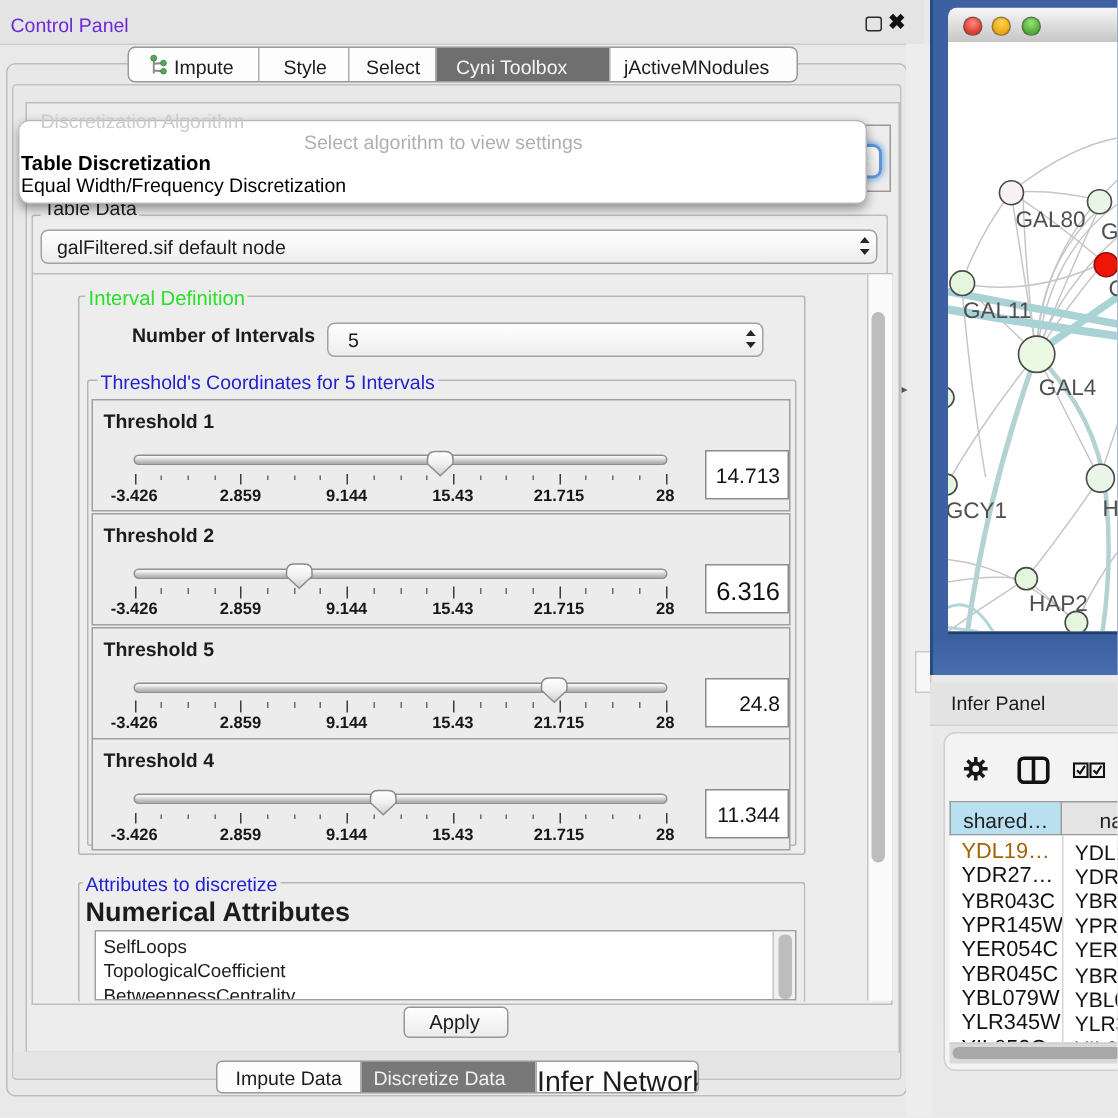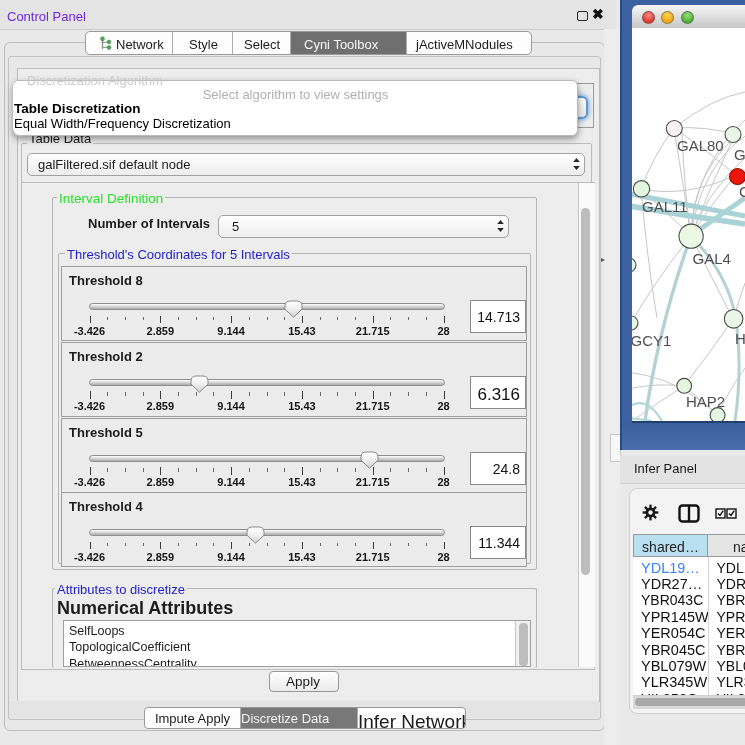--- a/index.html
+++ b/index.html
@@ -15,21 +15,21 @@
 <div class="a" style="left:4px;top:42px;width:599px;height:687px;border:1px solid #bdbdbd;border-radius:6px;background:#e8e8e8;"></div>
 <div class="a" style="left:8px;top:56px;width:591px;height:662px;border:1px solid #c2c2c2;border-radius:3px;background:#e8e8e8;"></div>
 <div class="a" style="left:17px;top:68px;width:581px;height:632px;border:1px solid #bdbdbd;background:#ededed;"></div>
 <div class="a" style="left:85px;top:31px;width:445px;height:21.5px;background:#fdfdfd;border:1px solid #9a9a9a;border-radius:5px;overflow:hidden;">
 <div class="a" style="left:0;top:0;width:86px;height:23px;"></div>
 <div class="a" style="left:86px;top:0;width:1px;height:23px;background:#adadad;"></div>
 <div class="a" style="left:146px;top:0;width:1px;height:23px;background:#adadad;"></div>
 <div class="a" style="left:204px;top:0;width:1px;height:23px;background:#adadad;"></div>
 <div class="a" style="left:205px;top:0;width:115px;height:21.5px;background:#6f6f6f;"></div>
 <div class="a" style="left:320px;top:0;width:1px;height:21.5px;background:#adadad;"></div>
-<div class="txt" style="left:30px;top:5px;font-size:13px;">Network</div>
+<div class="txt" style="left:30px;top:5px;font-size:13px;">Impute</div>
 <div class="txt" style="left:103px;top:5px;font-size:13px;">Style</div>
 <div class="txt" style="left:158px;top:5px;font-size:13px;">Select</div>
 <div class="txt" style="left:218px;top:5px;font-size:13px;color:#f6f6f6;">Cyni Toolbox</div>
 <div class="txt" style="left:330px;top:5px;font-size:13px;">jActiveMNodules</div>
 <svg class="a" style="left:13px;top:4px;" width="15" height="15" viewBox="0 0 15 15">
       <path d="M3.5 3 L3.5 13 M3.5 6.5 L9.5 6 M3.5 11 L9.5 11.5" stroke="#8a8a8a" stroke-width="1.2" fill="none"></path>
       <circle cx="3.5" cy="2.8" r="2" fill="#55a858" stroke="#3b7a3e" stroke-width="0.5"></circle>
       <circle cx="10" cy="6" r="1.9" fill="#55a858" stroke="#3b7a3e" stroke-width="0.5"></circle>
       <circle cx="10" cy="11.5" r="1.9" fill="#55a858" stroke="#3b7a3e" stroke-width="0.5"></circle>
     </svg>
@@ -59,21 +59,21 @@
 <svg class="a" width="0" height="0">
     <defs>
       <linearGradient id="tg" x1="0" y1="0" x2="0" y2="1">
         <stop offset="0" stop-color="#ffffff"></stop>
         <stop offset="0.5" stop-color="#f0f0f0"></stop>
         <stop offset="1" stop-color="#cfcfcf"></stop>
       </linearGradient>
     </defs>
   </svg>
 <div class="a" style="left:61px;top:266px;width:464px;height:73px;border:1px solid #9f9f9f;background:#ececec;"></div>
-<div class="txt" style="left:69px;top:273px;font-size:13px;font-weight:bold;">Threshold 8</div>
+<div class="txt" style="left:69px;top:273px;font-size:13px;font-weight:bold;">Threshold 1</div>
 <div class="a" style="left:89px;top:303px;width:356px;height:7px;background:linear-gradient(#f7f7f7 10%,#d9d9d9 45%,#b3b3b3 90%);border:1px solid #8e8e8e;border-radius:4px;box-sizing:border-box;"></div>
 <div class="a" style="left:89.5px;top:315.5px;width:1px;height:7.5px;background:#3c3c3c;"></div>
 <div class="a" style="left:107.2px;top:316.5px;width:1px;height:3.5px;background:#6a6a6a;"></div>
 <div class="a" style="left:124.9px;top:316.5px;width:1px;height:3.5px;background:#6a6a6a;"></div>
 <div class="a" style="left:142.6px;top:316.5px;width:1px;height:3.5px;background:#6a6a6a;"></div>
 <div class="a" style="left:160.3px;top:315.5px;width:1px;height:7.5px;background:#3c3c3c;"></div>
 <div class="a" style="left:178.0px;top:316.5px;width:1px;height:3.5px;background:#6a6a6a;"></div>
 <div class="a" style="left:195.7px;top:316.5px;width:1px;height:3.5px;background:#6a6a6a;"></div>
 <div class="a" style="left:213.4px;top:316.5px;width:1px;height:3.5px;background:#6a6a6a;"></div>
 <div class="a" style="left:231.1px;top:315.5px;width:1px;height:7.5px;background:#3c3c3c;"></div>
@@ -215,22 +215,22 @@
     <div class="a" style="right:0;top:0;width:14px;height:47px;background:#f0f0f0;border-left:1px solid #c6c6c6;"></div>
     <div class="a" style="right:2.5px;top:2px;width:9px;height:43px;background:#bdbdbd;border-radius:4px;"></div>
   </div>
 <div class="a" style="left:269px;top:671px;width:68px;height:19px;background:linear-gradient(#ffffff,#ebebeb);border:1px solid #969696;border-radius:4px;"></div>
 <div class="txt" style="left:269px;top:674px;width:68px;text-align:center;font-size:13.5px;">Apply</div>
 <div class="a" style="left:9px;top:701px;width:590px;height:17px;background:#e4e4e4;"></div>
 <div class="a" style="left:144px;top:707px;width:320px;height:19.5px;background:#fdfdfd;border:1px solid #9a9a9a;border-radius:4px;overflow:hidden;">
 <div class="a" style="left:95px;top:0;width:1px;height:19.5px;background:#adadad;"></div>
 <div class="a" style="left:96px;top:0;width:116px;height:19.5px;background:#787878;"></div>
 <div class="a" style="left:212px;top:0;width:1px;height:19.5px;background:#adadad;"></div>
-<div class="txt" style="left:0;top:3px;width:95px;text-align:center;font-size:13px;">Impute Apply</div>
-<div class="txt" style="left:96px;top:3px;width:104px;font-size:13px;color:#f2f2f2;">Discretize Data</div>
+<div class="txt" style="left:0;top:3px;width:95px;text-align:center;font-size:13px;">Impute Data</div>
+<div class="txt" style="left:96px;top:3px;width:104px;text-align:center;font-size:13px;color:#f2f2f2;">Discretize Data</div>
 <div class="txt" style="left:213px;top:3px;width:107px;text-align:center;font-size:19px;">Infer Network</div>
 </div>
 <div class="a" style="left:20px;top:83px;width:572px;height:43px;border:1px solid #9a9a9a;"></div>
 <div class="a" style="left:550px;top:96px;width:38px;height:23px;background:linear-gradient(#fbfbfb,#e9e9e9);border:2.5px solid #5b97d7;border-radius:6px;box-shadow:0 0 4px 1px rgba(91,151,215,0.8);box-sizing:border-box;"></div>
 <svg class="a" style="left:571px;top:101px;" width="9" height="13" viewBox="0 0 9 13">
     <path d="M4.5 1 L7.5 5 L1.5 5 Z" fill="#888"></path>
     <path d="M4.5 12 L7.5 8 L1.5 8 Z" fill="#888"></path>
   </svg>
 <div class="a" style="left:13px;top:80px;width:563px;height:54px;background:#fff;border:1px solid #b9b9b9;border-radius:6px;box-shadow:0 3px 7px rgba(0,0,0,0.4);"></div>
 <div class="a" style="left:13px;top:81px;width:563px;height:53px;background:#fff;border-radius:6px;"></div>
@@ -329,21 +329,21 @@
 <svg class="a" style="left:725.5px;top:508px;" width="11" height="11" viewBox="0 0 11 11">
     <rect x="1" y="1" width="9" height="9" fill="none" stroke="#111" stroke-width="1.4"></rect>
     <path d="M3 5.5 L5 7.5 L8.3 2.6" fill="none" stroke="#111" stroke-width="1.4"></path>
   </svg>
 <div class="a" style="left:633px;top:534px;width:112px;height:23px;background:#e4e4e4;border:1px solid #9a9a9a;border-right:none;box-sizing:border-box;"></div>
 <div class="a" style="left:634px;top:535px;width:73px;height:21px;background:#b9e0f1;"></div>
 <div class="a" style="left:707px;top:534px;width:1px;height:23px;background:#9a9a9a;"></div>
 <div class="txt" style="left:634px;top:539px;width:73px;text-align:center;font-size:14px;color:#222;">shared…</div>
 <div class="txt" style="left:733px;top:539px;font-size:14px;color:#222;">na</div>
 <div class="a" style="left:633px;top:557px;width:112px;height:138px;background:#fff;overflow:hidden;">
-<div class="txt" style="left:8px;top:2.5px;font-size:14.5px;color:#3b82f6;">YDL19…</div>
+<div class="txt" style="left:8px;top:2.5px;font-size:14.5px;color:#a16207;">YDL19…</div>
 <div class="txt" style="left:83.5px;top:2.5px;font-size:14px;color:#111;">YDL1</div>
 <div class="txt" style="left:8px;top:18.9px;font-size:14.5px;color:#111;">YDR27…</div>
 <div class="txt" style="left:83.5px;top:18.9px;font-size:14px;color:#111;">YDR2</div>
 <div class="txt" style="left:8px;top:35.3px;font-size:14px;color:#111;">YBR043C</div>
 <div class="txt" style="left:83.5px;top:35.3px;font-size:14px;color:#111;">YBR0</div>
 <div class="txt" style="left:8px;top:51.7px;font-size:14.5px;color:#111;">YPR145W</div>
 <div class="txt" style="left:83.5px;top:51.7px;font-size:14px;color:#111;">YPR1</div>
 <div class="txt" style="left:8px;top:68.1px;font-size:14.5px;color:#111;">YER054C</div>
 <div class="txt" style="left:83.5px;top:68.1px;font-size:14px;color:#111;">YER0</div>
 <div class="txt" style="left:8px;top:84.5px;font-size:14.5px;color:#111;">YBR045C</div>

